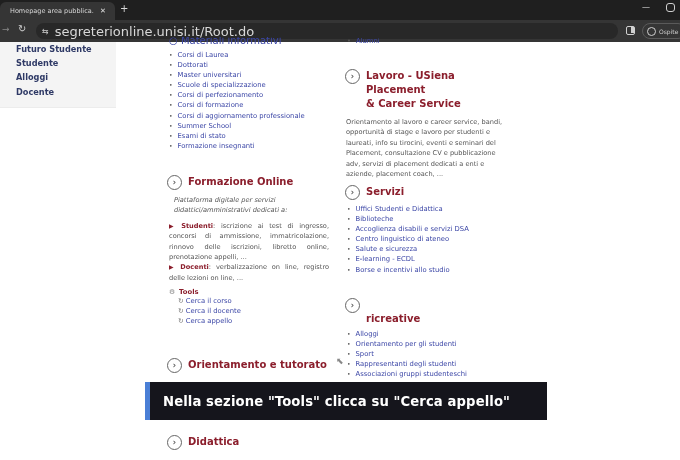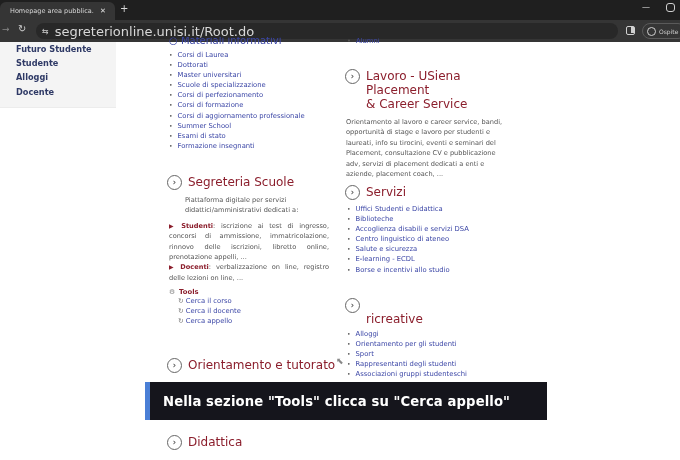--- a/index.html
+++ b/index.html
@@ -26,21 +26,21 @@
   .page { position: absolute; left: 0; top: 42px; width: 680px; height: 418px; background: #fff; }
   .leftnav { position: absolute; left: 0; top: 0; width: 116px; height: 66px; background: #f4f4f4; border-bottom: 1px solid #ececec; }
   .leftnav-item { position: absolute; left: 16px; font-size: 8.2px; font-weight: bold; color: #2f3a66; white-space: nowrap; }
 
   .col { position: absolute; }
   .link-list { list-style: none; }
   .link-list li { font-size: 6.8px; color: #3b46a6; line-height: 10.1px; white-space: nowrap; }
   .link-list li .b { color: #555; margin-right: 5px; font-size: 6px; }
   .sec-head { display: flex; align-items: flex-start; }
   .circle-icon { width: 15px; height: 15px; border: 1.5px solid #666; border-radius: 50%; display: flex; align-items: center; justify-content: center; font-size: 8px; color: #555; font-weight: bold; flex-shrink: 0; margin-right: 6px; line-height: 1; }
-  .sec-title { font-size: 12px; font-weight: normal; color: #8b1e2c; line-height: 14px; }
+  .sec-title { font-size: 10px; font-weight: bold; color: #8b1e2c; line-height: 14px; }
   .para { font-size: 6.6px; color: #555; line-height: 10.4px; }
   .justify { text-align: justify; }
   .bold-red { color: #8b1e2c; font-weight: bold; }
   .tri { color: #8b1e2c; font-size: 6px; margin-right: 4px; }
   .tools-head { font-size: 6.8px; font-weight: bold; color: #8b1e2c; }
   .tools-gear { color: #888; margin-right: 4px; }
   .tools-list li { font-size: 6.8px; color: #3b46a6; line-height: 10px; list-style: none; padding-left: 9px; white-space: nowrap; }
   .tools-list li .r { color: #777; margin-right: 2px; }
 
   .caption { position: absolute; left: 145px; top: 340px; width: 402px; height: 38px; background: #15151c; display: flex; align-items: center; padding-left: 18px; }
@@ -94,23 +94,23 @@
       <li><span class="b">•</span><span>Corsi di aggiornamento professionale</span></li>
       <li><span class="b">•</span><span>Summer School</span></li>
       <li><span class="b">•</span><span>Esami di stato</span></li>
       <li><span class="b">•</span><span>Formazione insegnanti</span></li>
     </ul>
   </div>
 
   <div class="col" style="left:167px; top:133px; width:162px;">
     <div class="sec-head">
       <span class="circle-icon">›</span>
-      <span class="sec-title">Segreteria Scuole</span>
+      <span class="sec-title">Formazione Online</span>
     </div>
-    <div class="para" style="margin-top:5px;margin-left:18px;">Piattaforma digitale per servizi didattici/amministrativi dedicati a:</div>
+    <div class="para" style="margin-top:5px;margin-left:7px;font-style:italic;">Piattaforma digitale per servizi didattici/amministrativi dedicati a:</div>
     <div class="para justify" style="margin-top:5px;margin-left:2px;">
       <span class="tri">▶</span><span class="bold-red">Studenti</span><span>: iscrizione ai test di ingresso, concorsi di ammissione, immatricolazione, rinnovo delle iscrizioni, libretto online, prenotazione appelli, ...</span>
     </div>
     <div class="para justify" style="margin-left:2px;">
       <span class="tri">▶</span><span class="bold-red">Docenti</span><span>: verbalizzazione on line, registro delle lezioni on line, ...</span>
     </div>
     <div style="margin-top:5px;margin-left:2px;">
       <div class="tools-head"><span class="tools-gear">⚙</span><span>Tools</span></div>
       <ul class="tools-list">
         <li><span class="r">↻</span><span>Cerca il corso</span></li>

